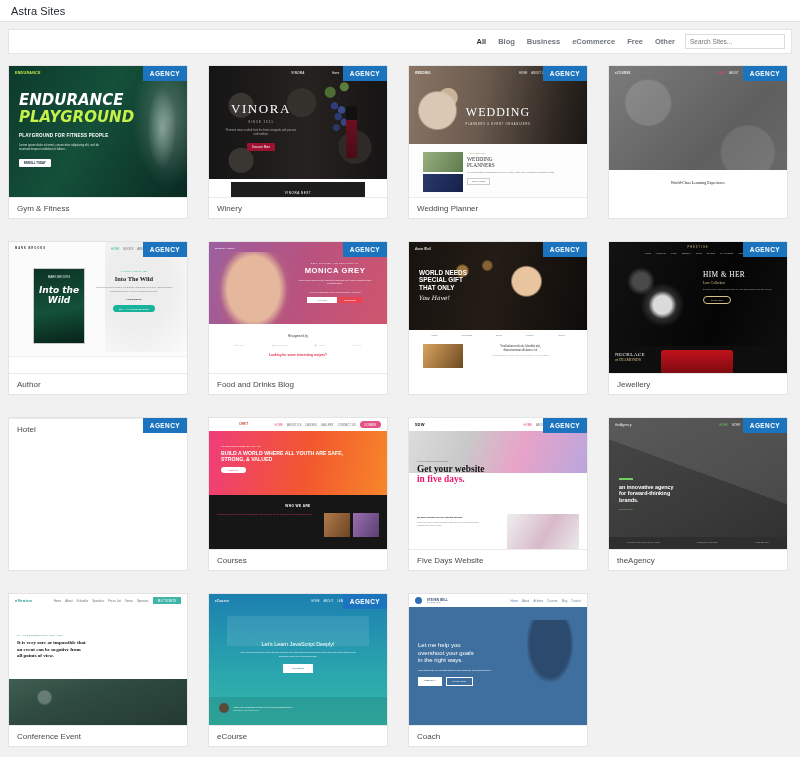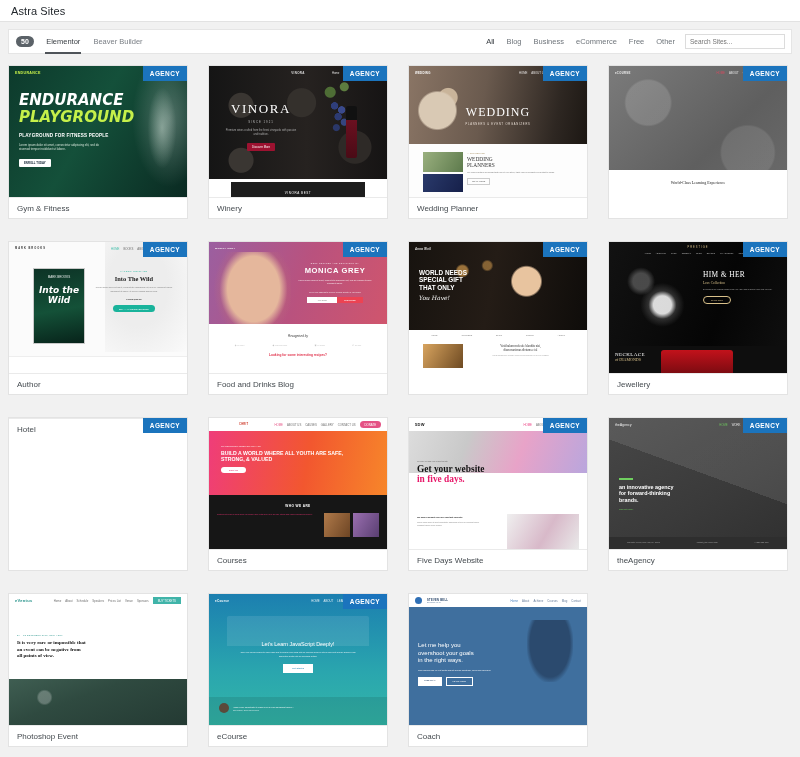--- a/index.html
+++ b/index.html
@@ -41,20 +41,21 @@
     content: ""; position: absolute; left: 0; right: 0; bottom: -1px;
     height: 2px; background: #4f5459;
   }
   .cat-filters {
     margin-left: auto; display: flex; align-items: center; gap: 12px;
     margin-right: 10px;
   }
   .cat {
     font-size: 7.5px; color: #6f757b; cursor: pointer; position: relative;
     padding-bottom: 1px;
+    font-weight: bold;
   }
   .cat.active { color: #32373c; }
   .search-box {
     width: 100px; height: 15px; border: 1px solid #dcdcdc;
     background: #fff; font-size: 6.5px; color: #9aa0a6;
     padding: 0 4px; font-family: "Liberation Sans", sans-serif;
     outline: none;
   }
 
   
@@ -267,25 +268,20 @@
 </style>
 </head>
 <body>
 
 <div class="topbar">
   <span class="topbar-title">Astra Sites</span>
 </div>
 
 <div class="toolbar-wrap">
   <div class="toolbar">
-    <div class="builder-tabs">
-      <span class="count-badge">50</span>
-      <span class="btab active">Elementor</span>
-      <span class="btab">Beaver Builder</span>
-    </div>
     <div class="cat-filters">
       <span class="cat active">All</span>
       <span class="cat">Blog</span>
       <span class="cat">Business</span>
       <span class="cat">eCommerce</span>
       <span class="cat">Free</span>
       <span class="cat">Other</span>
     </div>
     <input class="search-box" type="text" placeholder="Search Sites..." style="">
   </div>
@@ -664,21 +660,21 @@
         </div>
         <div style="position:absolute;left:8px;top:40px;z-index:4">
           <div style="font-size:1.9px;color:#1f8f86;letter-spacing:.4px">20 – 22 DECEMBER 2018, NEW YORK</div>
           <div style="font-family:'Liberation Serif',serif;font-weight:bold;font-size:5px;color:#111;margin-top:4px;line-height:1.3">It is very rare or impossible that</div>
           <div style="font-family:'Liberation Serif',serif;font-weight:bold;font-size:5px;color:#111;line-height:1.3">an event can be negative from</div>
           <div style="font-family:'Liberation Serif',serif;font-weight:bold;font-size:5px;color:#111;line-height:1.3">all points of view.</div>
         </div>
         <div class="cf-photo"></div>
       </div>
     </div>
-    <div class="card-title">Photoshop Event</div>
+    <div class="card-title">Conference Event</div>
   </div>
 
   <div class="card">
     <div class="badge">AGENCY</div>
     <div class="thumb">
       <div class="site ecrs">
         <div class="navbar" style="position:relative;z-index:3">
           <span class="logo" style="font-size:3px;color:#fff">eCourse</span>
           <span class="navlinks">
               <i>HOME</i>

